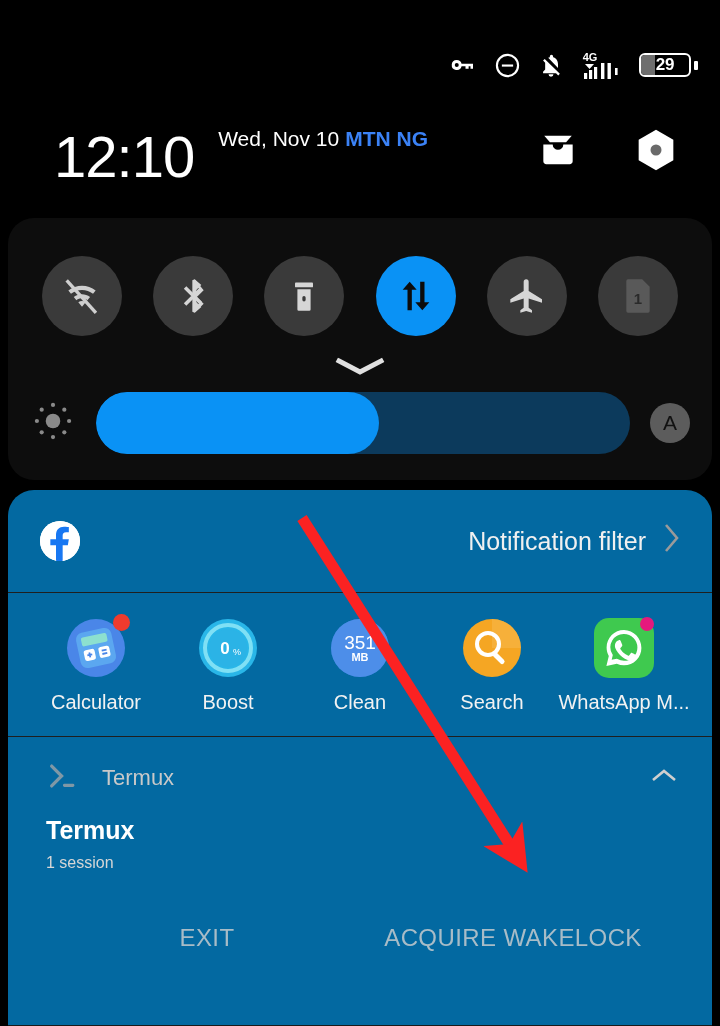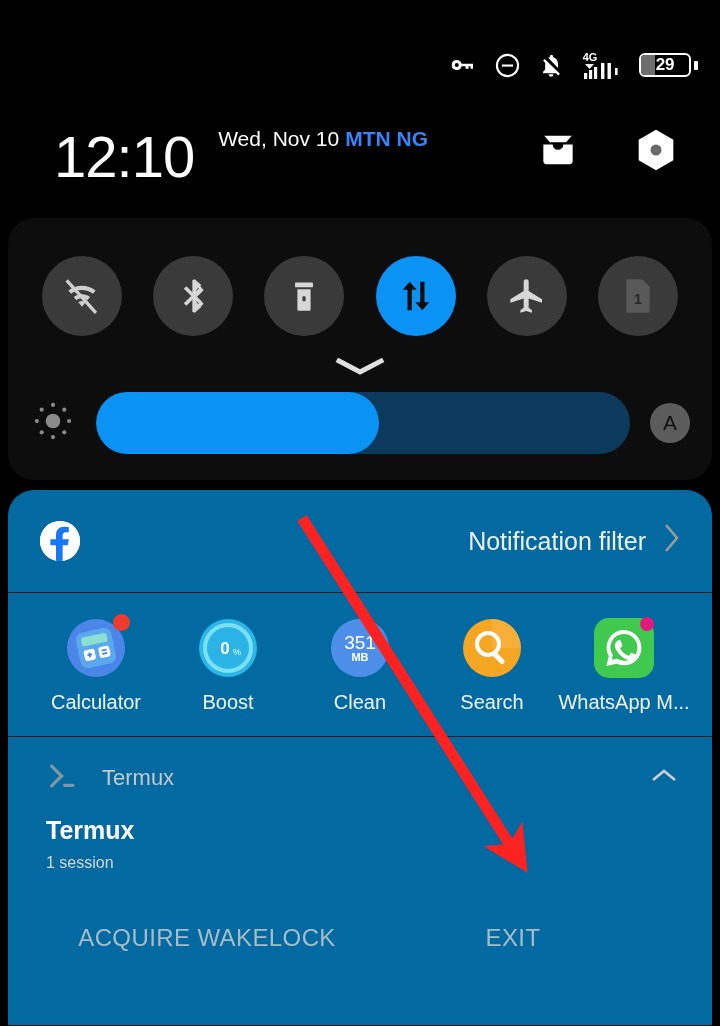--- a/index.html
+++ b/index.html
@@ -415,22 +415,22 @@
           <path d="M5 15 L16 6 L27 15" fill="none" stroke="#cfcfcf" stroke-width="2.6"></path>
         </svg>
       </span>
     </div>
 
     <div class="notifbody">
       <div class="notif-title">Termux</div>
       <div class="notif-text">1 session</div>
 
       <div class="actions">
+        <div class="action">EXIT</div>
         <div class="action">ACQUIRE WAKELOCK</div>
-        <div class="action">EXIT</div>
       </div>
     </div>
 
     <div class="bottomline"></div>
   </div>
 
   <svg class="annotation" width="720" height="1026" viewBox="0 0 720 1026">
     <defs>
       <marker id="arrowhead" markerWidth="4.2" markerHeight="4.2" refX="2.4" refY="2.1" orient="auto">
         <path d="M0,0 L4.2,2.1 L0,4.2 L1.1,2.1 Z" fill="#fb2222"></path>

